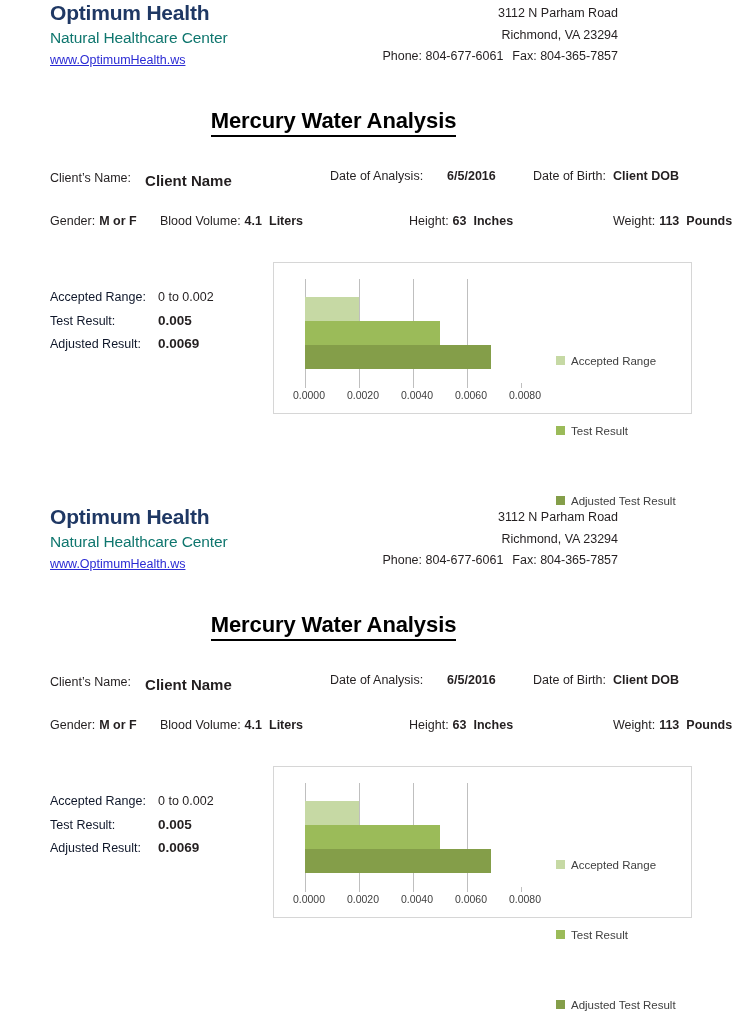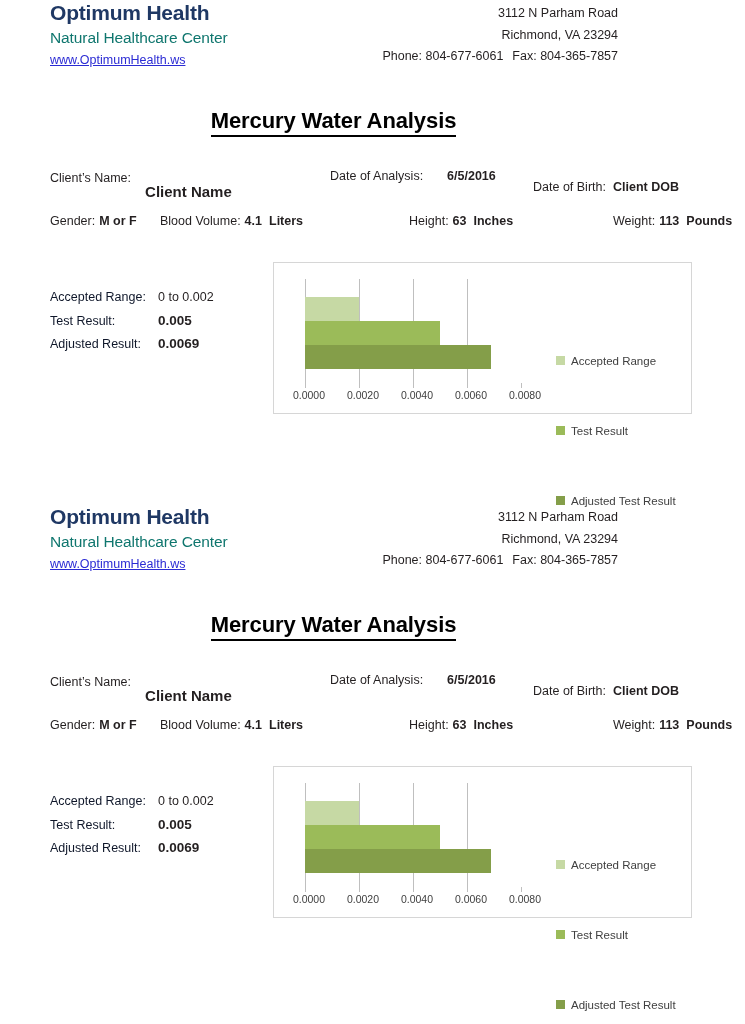--- a/index.html
+++ b/index.html
@@ -92,24 +92,24 @@
   .info-row.row2 { margin-top: 27px; }
 
   .fld { position: absolute; white-space: nowrap; }
   .lbl { color: #231f20; }
   .val { font-weight: bold; color: #231f20; }
   .val.big { font-size: 15px; }
   .gap { display: inline-block; width: 7px; }
   .gap-s { display: inline-block; width: 4px; }
 
   .f-clientname  { left: 50px;  top: 1px; }
-  .f-clientname .val { margin-left: 14px; position: relative; top: 15px; }
+  .f-clientname .val { margin-left: 14px; position: relative; top: 4px; }
   .f-analysis    { left: 330px; top: 2px; }
   .f-analysis .val { margin-left: 24px; }
-  .f-dob         { left: 533px; top: 13px; }
+  .f-dob         { left: 533px; top: 2px; }
   .f-dob .val    { margin-left: 7px; }
 
   .f-gender      { left: 50px;  top: 0px; }
   .f-bloodvol    { left: 160px; top: 0px; }
   .f-height      { left: 409px; top: 0px; }
   .f-weight      { left: 613px; top: 0px; }
 
   
   .band {
     position: relative;

